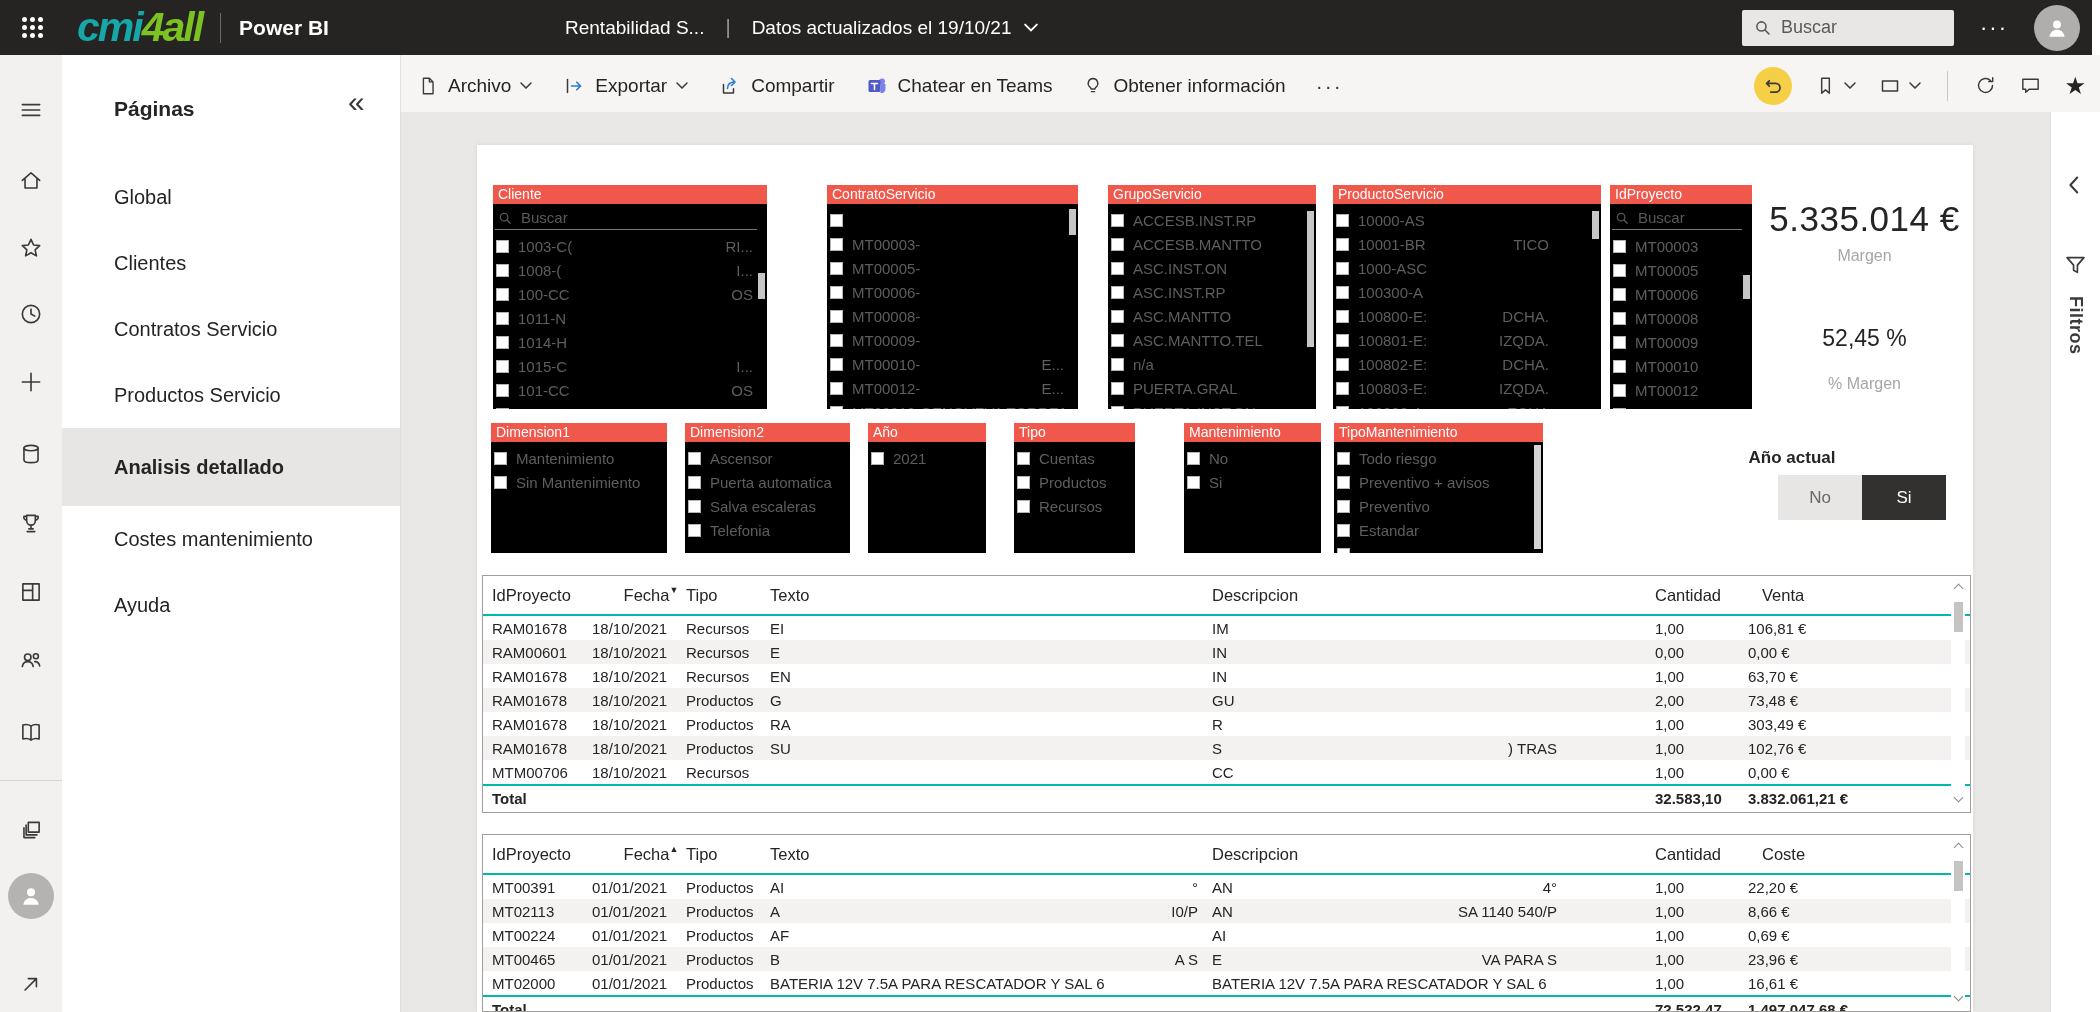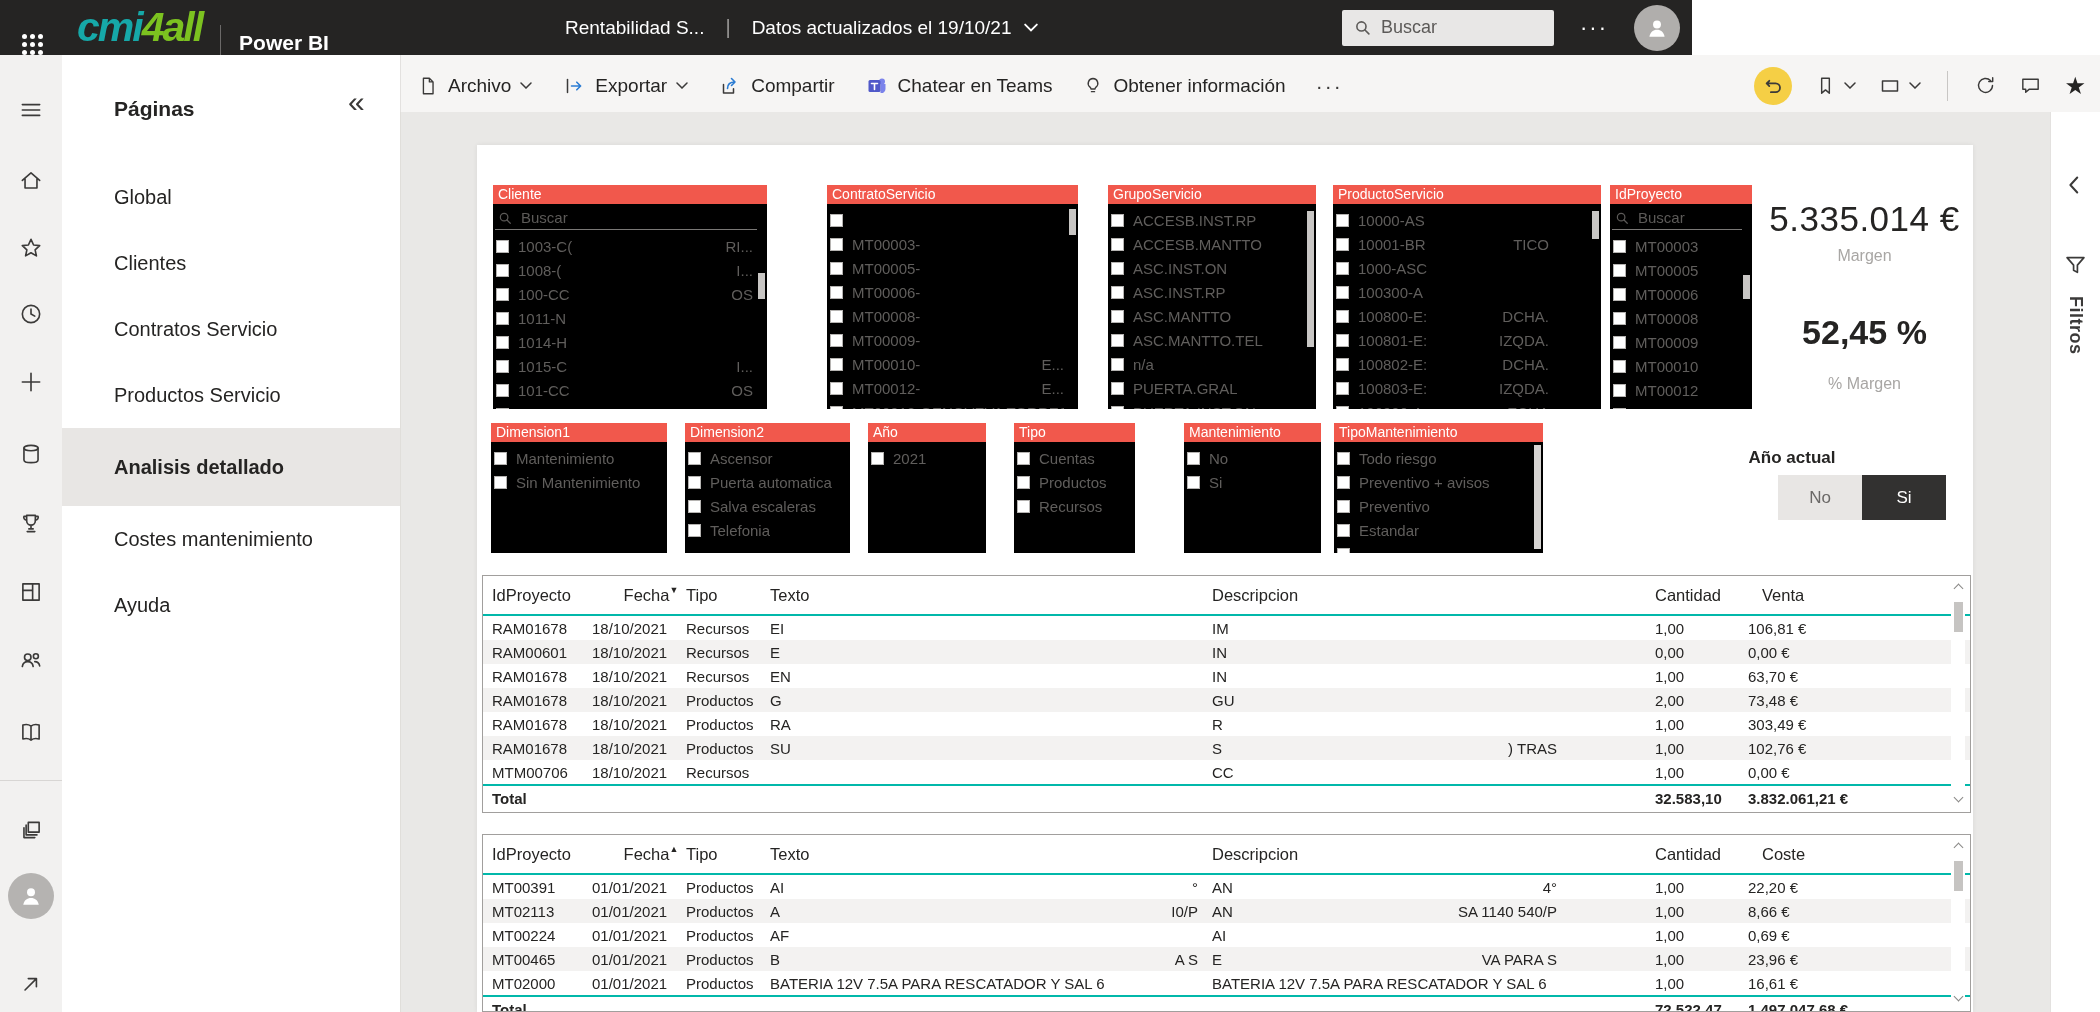--- a/index.html
+++ b/index.html
@@ -3,22 +3,22 @@
 <meta charset="utf-8">
 <style>
   :root{ --red:#F1584C; --teal:#01B8AA; --yellow:#F5CF45; --logo1:#16A8A8; --logo2:#7CC220; }
   *{box-sizing:border-box; margin:0; padding:0;}
   html,body{width:2100px; height:1012px; overflow:hidden; background:#fff;
     font-family:"Liberation Sans", sans-serif; color:#252423;}
   svg{display:block;}
   .stroke{stroke:#3b3a39; fill:none; stroke-width:1.5; stroke-linecap:round; stroke-linejoin:round;}
 
   
-  .topbar{position:absolute; left:0; top:0; width:1692px; height:55px; background:#252423;
-    display:flex; align-items:flex-end;}
+  .topbar{position:absolute; left:0; top:0; width:2092px; height:55px; background:#252423;
+    display:flex; align-items:center;}
   .waffle{display:grid; grid-template-columns:repeat(3,5px); grid-gap:3px; margin-left:22px; cursor:pointer;}
   .waffle i{width:5px; height:5px; background:#fff; border-radius:50%;}
   .logo{margin-left:34px; font-size:41px; font-weight:800; font-style:italic; letter-spacing:-2px; line-height:55px;}
   .logo .lg1{color:var(--logo1);} .logo .lg2{color:var(--logo2);}
   .tb-div{width:1px; height:30px; background:#6b6968; margin:0 18px;}
   .appname{color:#fff; font-size:21px; font-weight:600;}
   .tb-center{position:absolute; left:565px; top:0; height:55px; display:flex; align-items:center; color:#fff; font-size:19px;}
   .tb-sep{color:#9a9896; margin:0 21px; font-size:20px;}
   .tb-center svg{margin-left:13px;}
   .tb-right{position:absolute; right:0; top:0; height:55px; display:flex; align-items:center; gap:26px; padding-right:12px;}
@@ -97,21 +97,21 @@
   .sl-grupo .sl-scroll{display:block; top:26px; height:136px;}
   .sl-producto .sl-scroll{display:block; top:26px; height:28px;}
   .sl-idproyecto .sl-scroll{display:block; top:90px; height:24px;}
   .sl-tipomant .sl-scroll{display:block; top:22px; height:104px; background:#d6d4d2;}
   .sl-producto .sl-item{padding-right:52px;}
 
   
   .kpi{position:absolute; left:1285px; top:40px; width:205px; height:230px; text-align:center;}
   .kpi .v1{position:absolute; top:14px; width:100%; font-size:35px; font-weight:400; letter-spacing:.5px; white-space:nowrap;}
   .kpi .l1{position:absolute; top:62px; width:100%; font-size:16px; color:#a8a6a4;}
-  .kpi .v2{position:absolute; top:128px; width:100%; font-size:34px; font-weight:700; white-space:nowrap;}
+  .kpi .v2{position:absolute; top:140px; width:100%; font-size:23px; font-weight:400; white-space:nowrap;}
   .kpi .l2{position:absolute; top:190px; width:100%; font-size:16px; color:#a8a6a4;}
 
   
   .tg-label{position:absolute; left:1225px; top:303px; width:180px; text-align:center; font-size:17px; font-weight:700;}
   .tg-btns{position:absolute; left:1301px; top:330px; display:flex;}
   .tg-btn{width:84px; height:45px; display:flex; align-items:center; justify-content:center; font-size:17px; cursor:pointer;}
   .tg-off{background:#e8e6e4; color:#6a6866;}
   .tg-on{background:#323130; color:#fff;}
 
   

